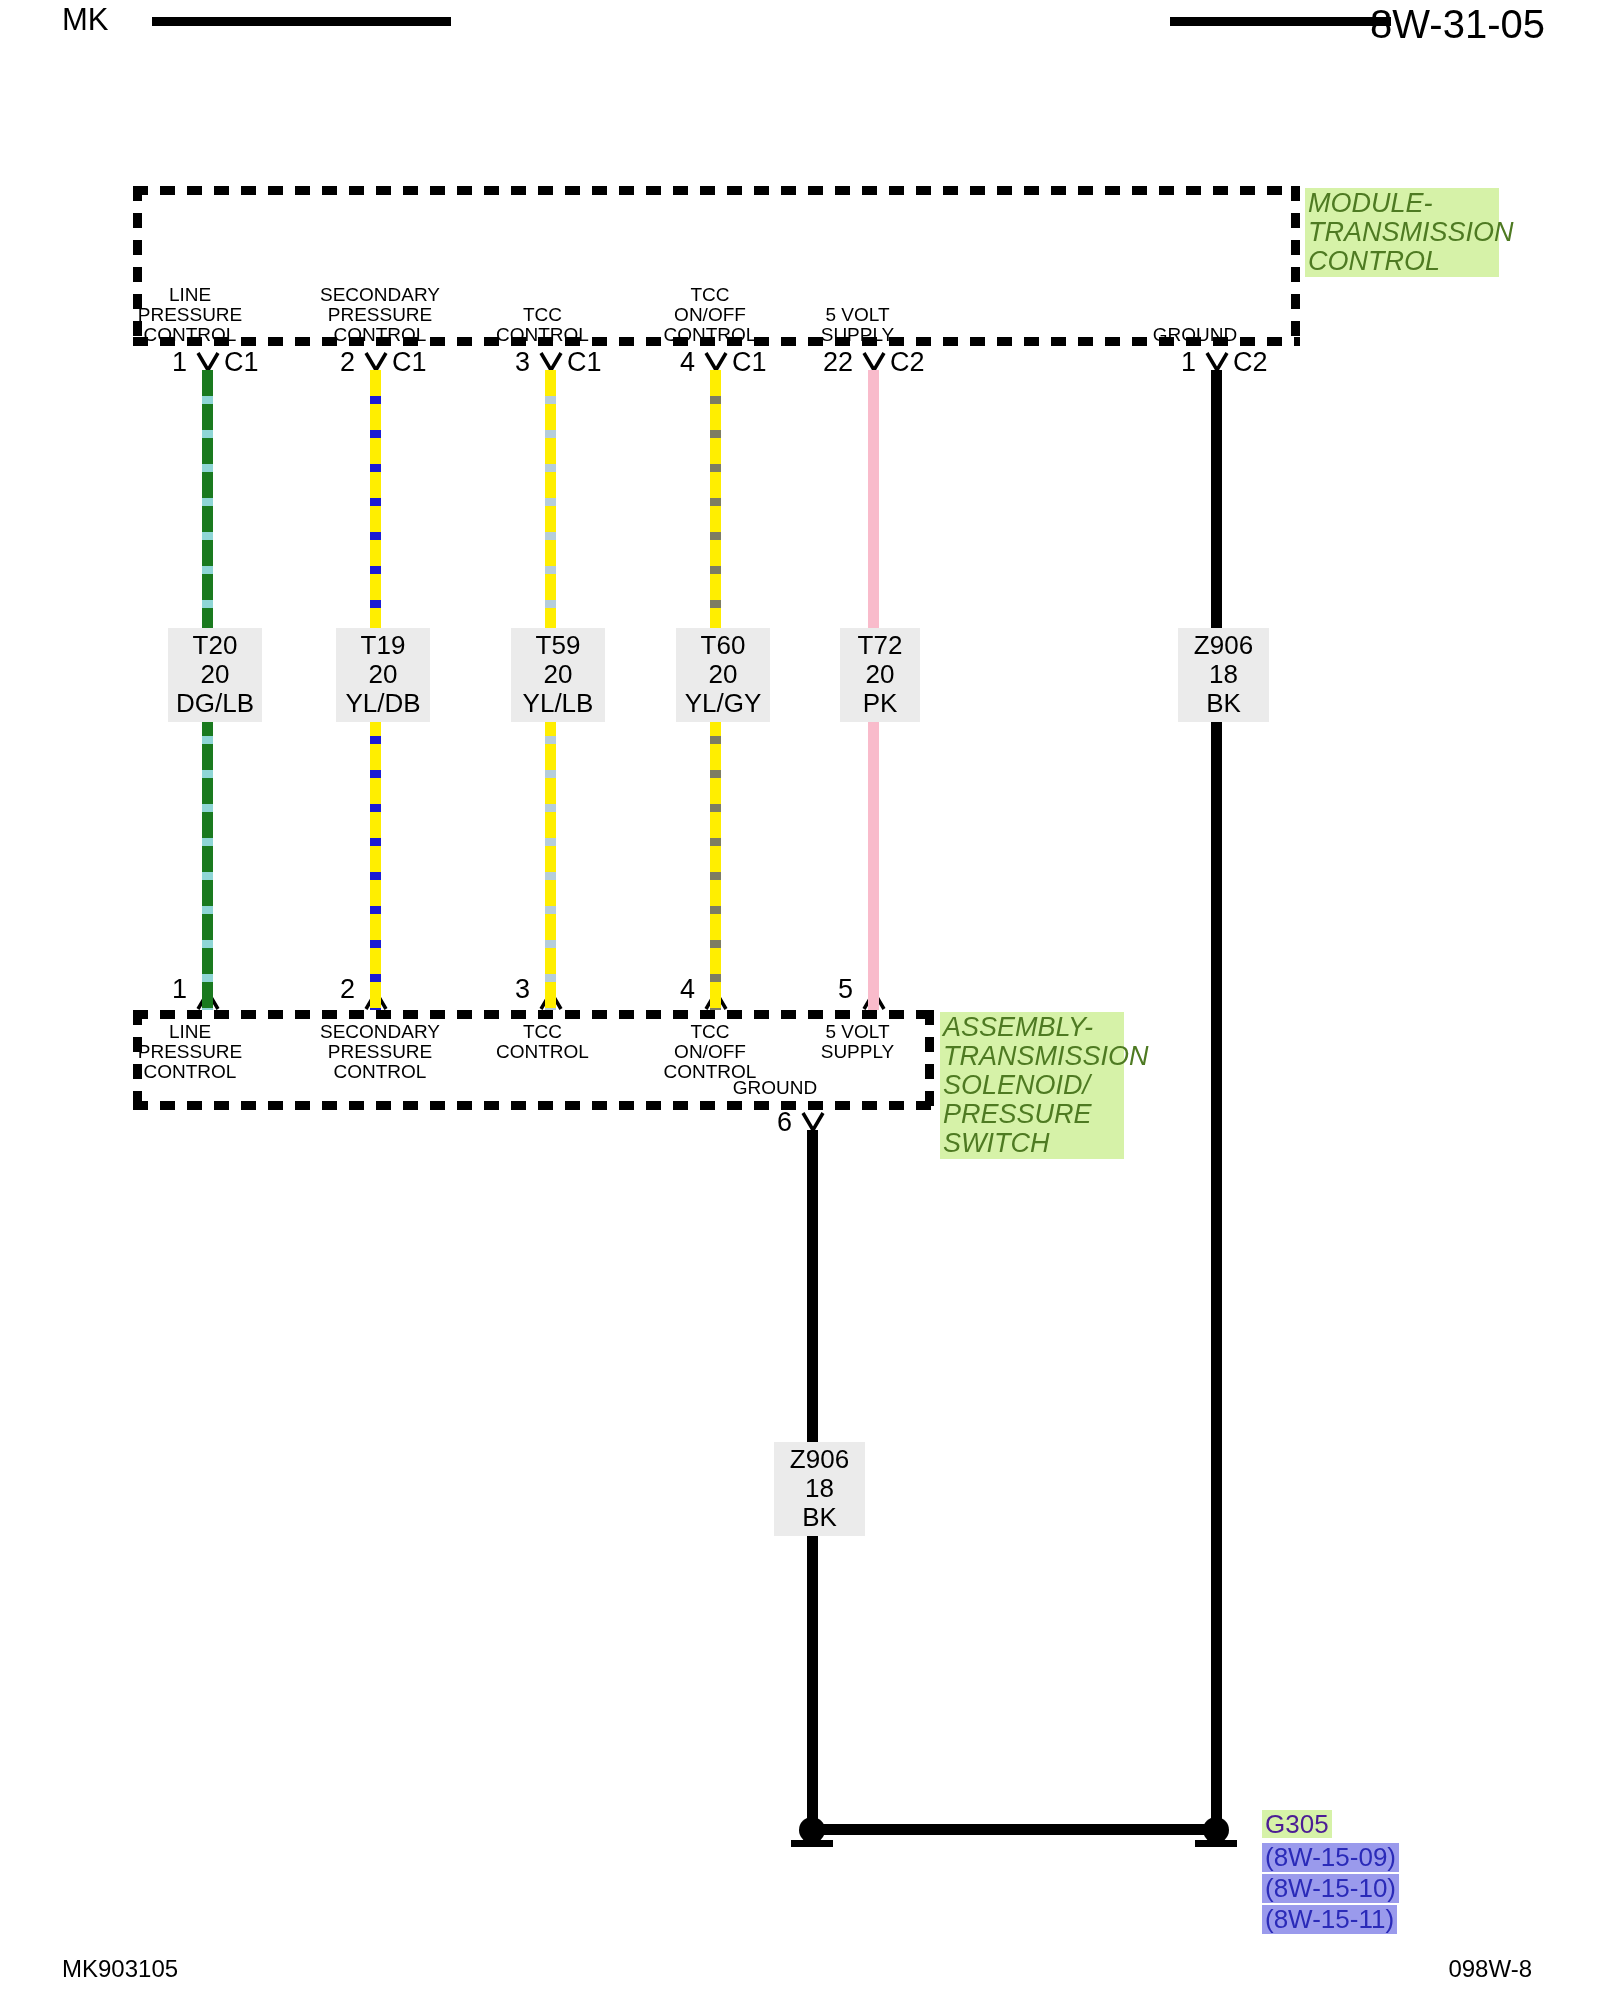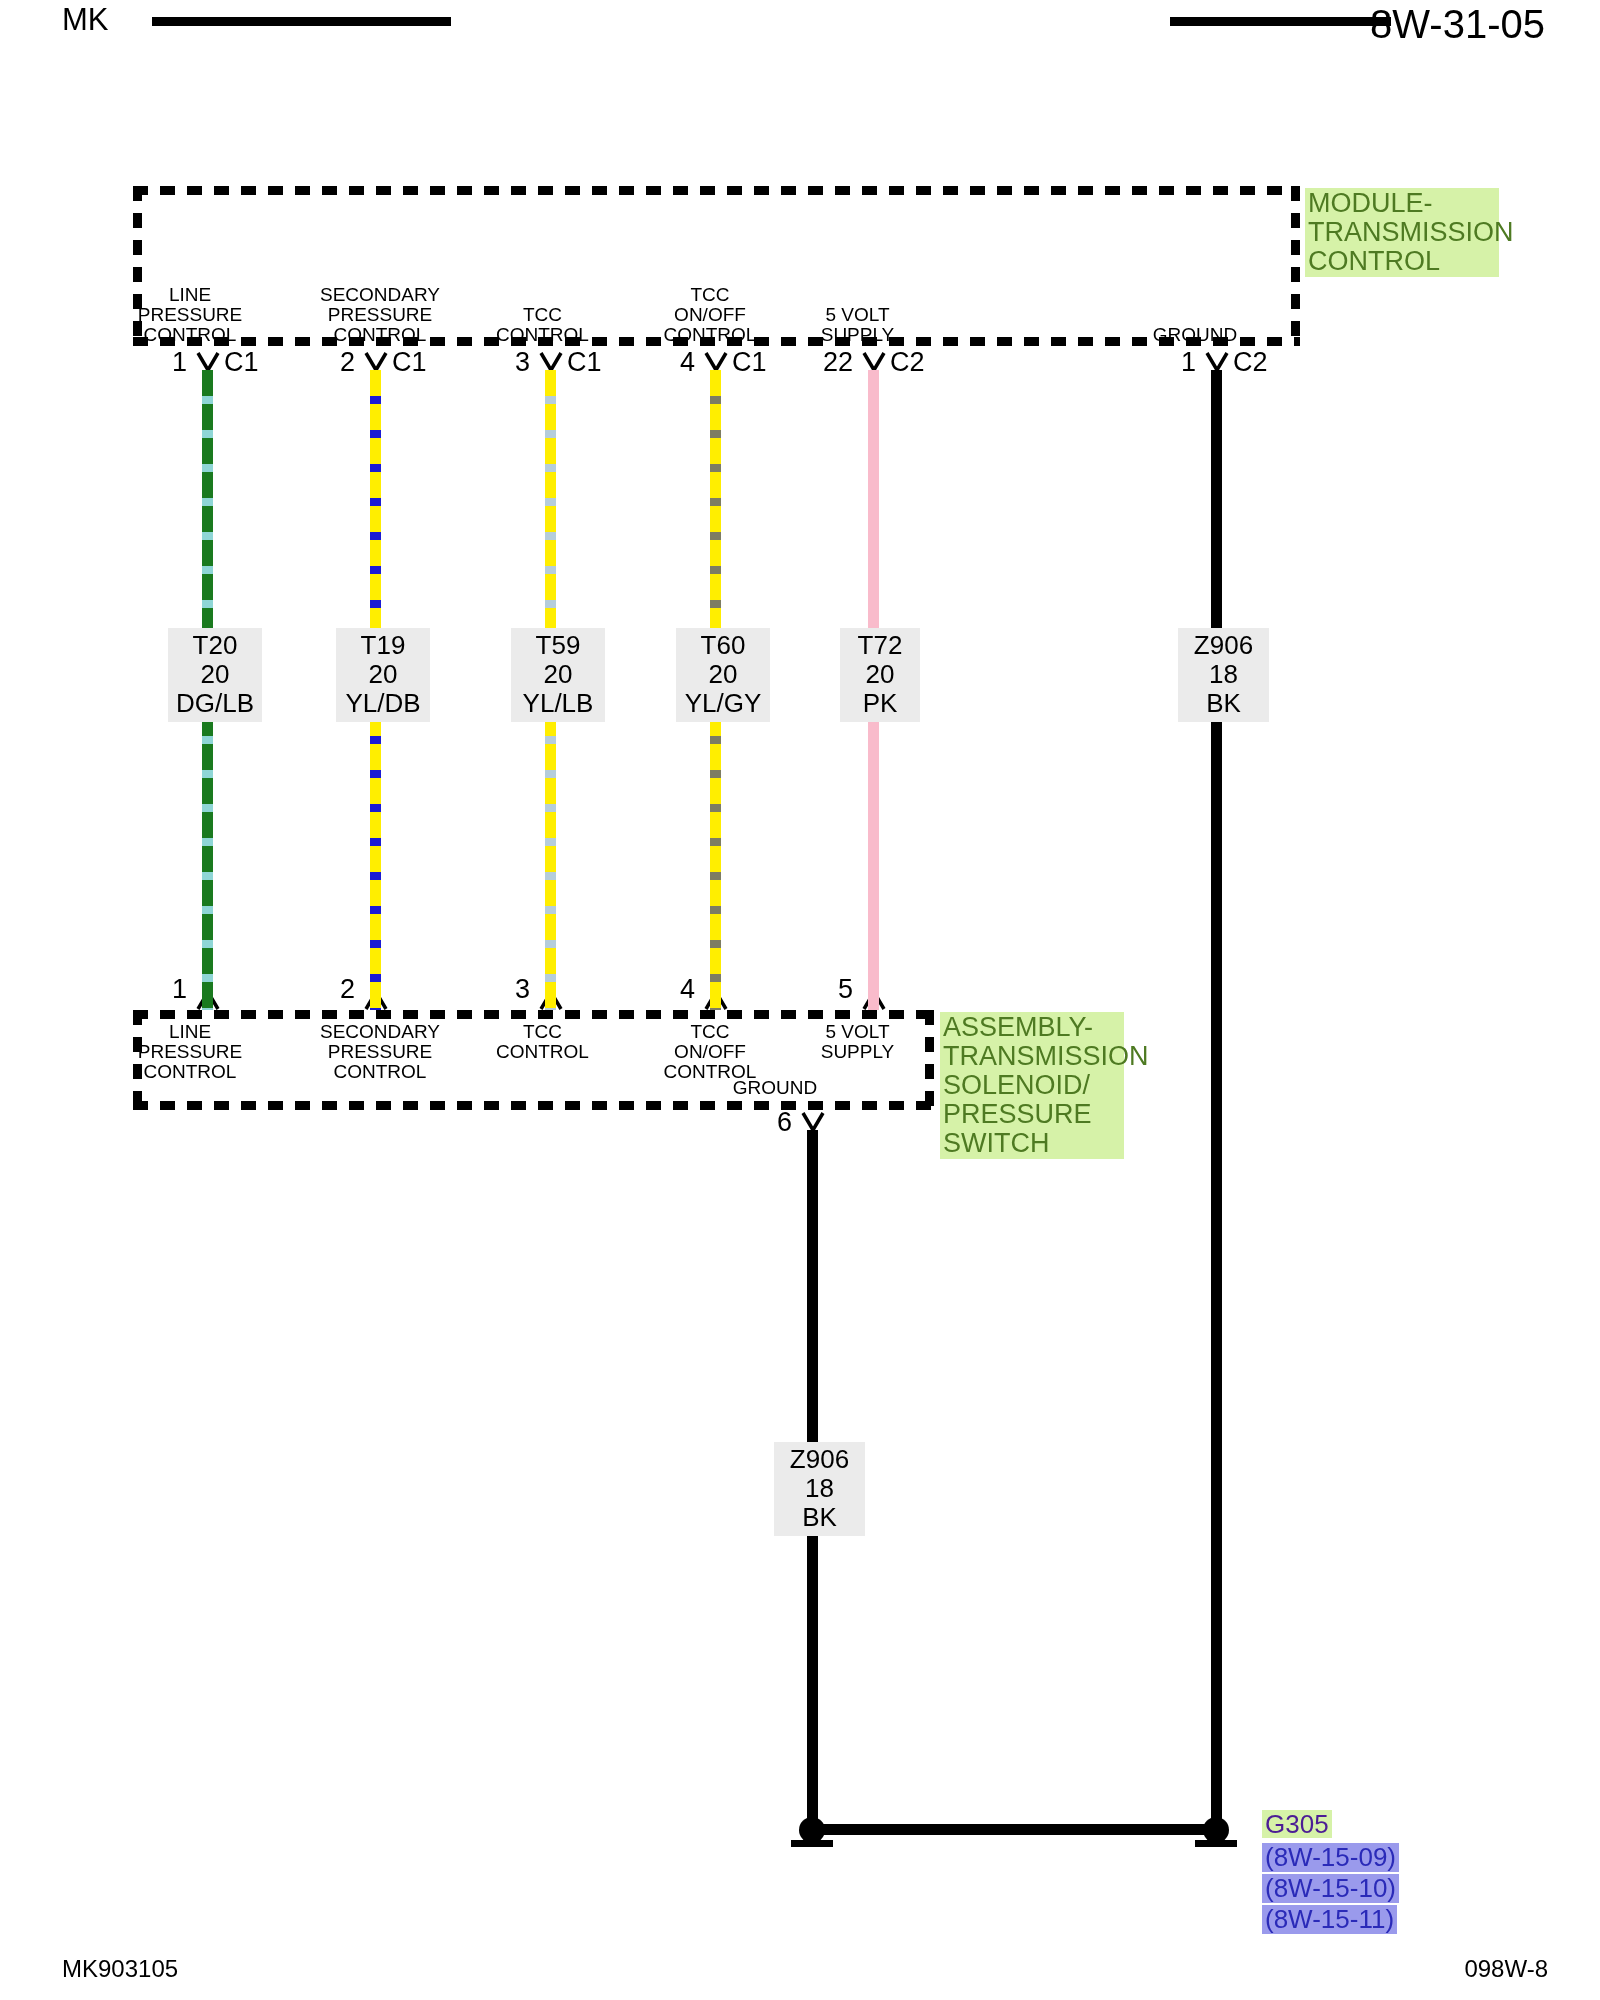--- a/index.html
+++ b/index.html
@@ -46,21 +46,21 @@
   }
   #header-rule-left { left: 152px; width: 299px; }
   #header-rule-right { left: 1170px; width: 221px; }
 
   
   #footer-left {
     left: 62px; top: 1955px;
     font-size: 24px;
   }
   #footer-right {
-    right: 52px; top: 1955px;
+    right: 68px; top: 1955px;
     font-size: 24px;
     text-align: right;
   }
 
   
   .dash-h {
     height: 9px;
     background-image: repeating-linear-gradient(to right,
       #000 0px, #000 15px, transparent 15px, transparent 27px);
   }
@@ -71,20 +71,21 @@
   }
 
   
   .caption-green {
     background: #d6f2a8;
     color: #4e7a22;
     font-size: 27px;
     line-height: 29px;
     padding: 1px 3px;
     white-space: pre-line;
+    font-style: italic;
   }
 
   
   .pin-label {
     font-size: 19px;
     line-height: 20px;
     text-align: center;
     white-space: pre-line;
   }
   .pin-num {

